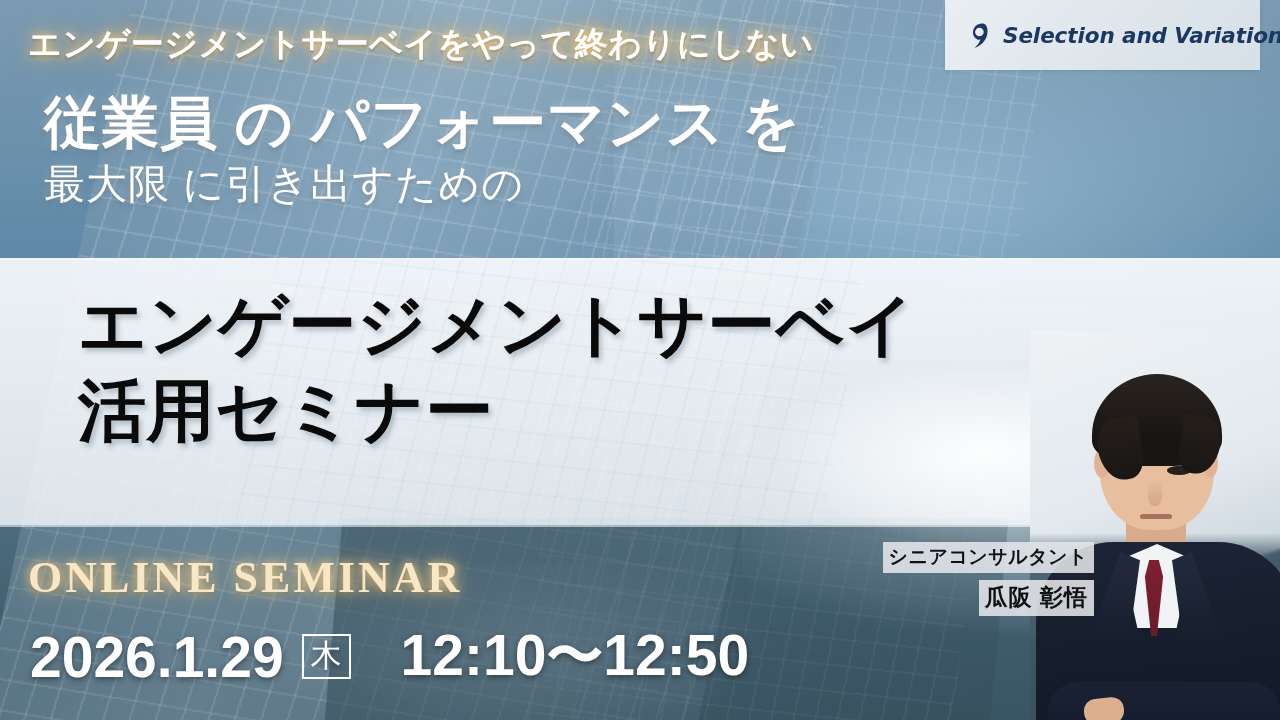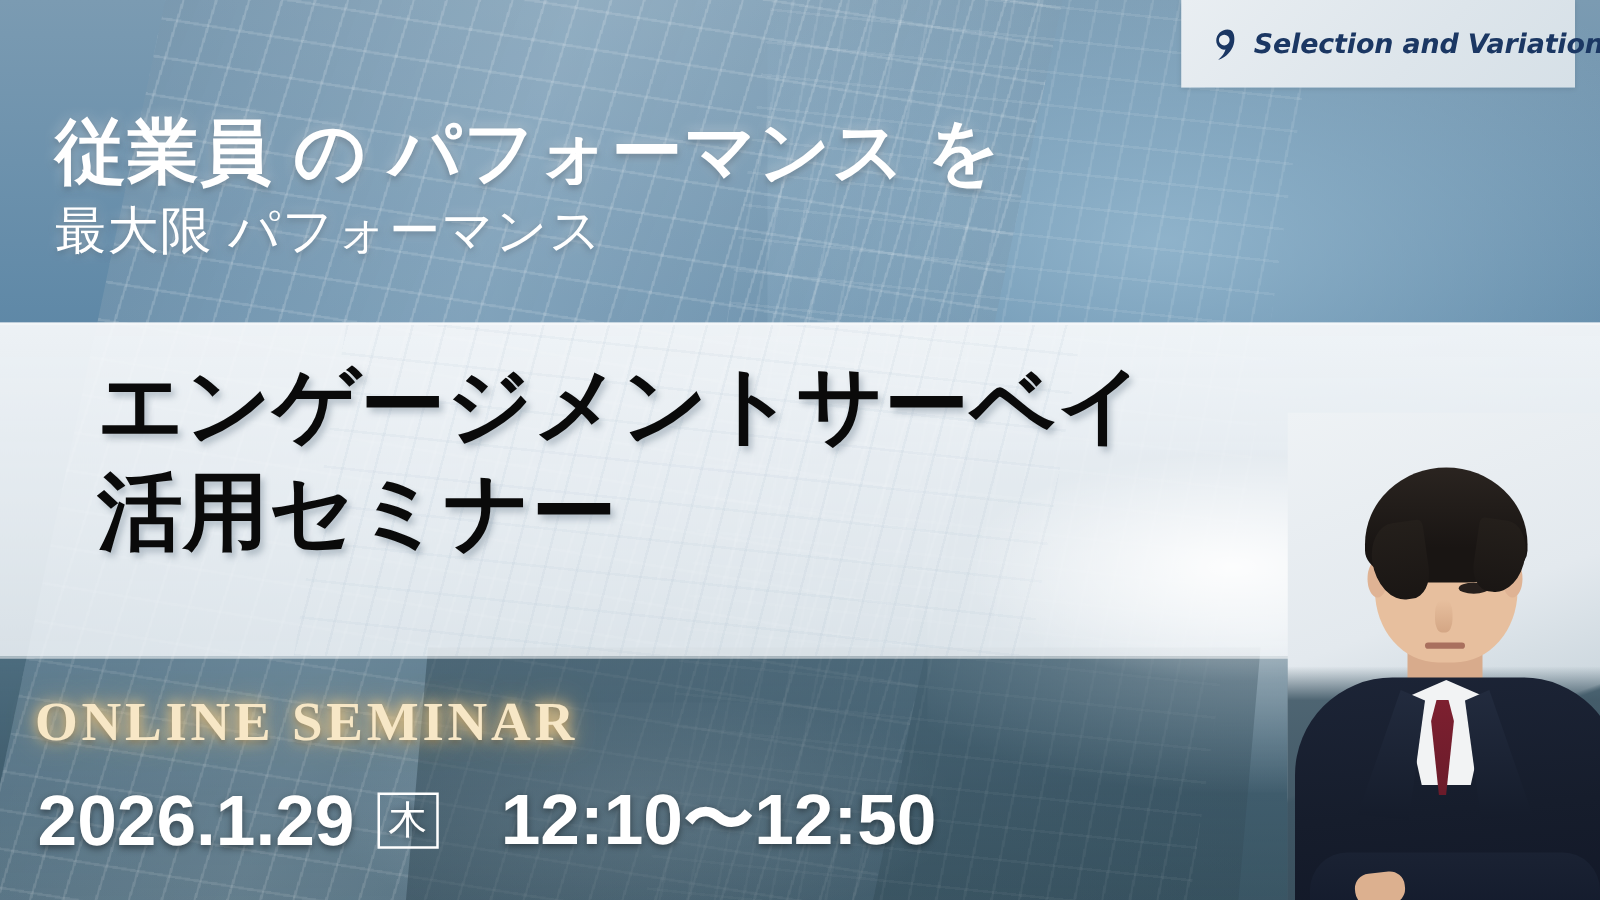--- a/index.html
+++ b/index.html
@@ -458,24 +458,25 @@
   <div class="logo-plate">
     <span class="logo-mark">
       <svg width="26" height="30" viewBox="0 0 26 30" aria-hidden="true">
         <path d="M20.5 11.2c0 6.1-3.3 11.2-8.1 14.4-1.6 1.1-3.3 1.9-4.9 2.4 3.2-2.8 5.2-5.6 5.9-8.4C10.1 20.4 6 17 6 12.4 6 7.5 10 3.5 15 3.5c3.4 0 5.5 2.4 5.5 7.7z" fill="#1b3763"></path>
         <circle cx="12.4" cy="12.0" r="4.3" fill="#e9eef2"></circle>
       </svg>
     </span>
     <span class="logo-text">Selection and Variation</span>
   </div>
 
+  <div class="kicker">エンゲージメントサーベイをやって終わりにしない</div>
 
   <div class="headline">
     <span class="ln hl-big">従業員 の パフォーマンス を</span>
-    <span class="ln hl-small">最大限 パフォーマンス</span>
+    <span class="ln hl-small">最大限 に引き出すための</span>
   </div>
 
   <div class="band">
     <div class="band-glass"></div>
     <div class="band-cloud"></div>
   </div>
   <div class="title">
     <span class="ln t1">エンゲージメントサーベイ</span>
     <span class="ln t2">活用セミナー</span>
   </div>
@@ -498,20 +499,24 @@
     <div class="p-hair-r"></div>
     <div class="p-suit"></div>
     <div class="p-shirt"></div>
     <div class="p-tie"></div>
     <div class="p-lapel-l"></div>
     <div class="p-lapel-r"></div>
     <div class="p-arms"></div>
     <div class="p-hand"></div>
   </div>
 
+  <div class="spk">
+    <span class="spk-role">シニアコンサルタント</span><br>
+    <span class="spk-name">瓜阪 彰悟</span>
+  </div>
 
   <div class="online">ONLINE  SEMINAR</div>
 
   <div class="datetime">
     <span class="dt-date">2026.1.29</span>
     <span class="dt-day">木</span>
     <span class="dt-time">12:10〜12:50</span>
   </div>
 
 </div>

